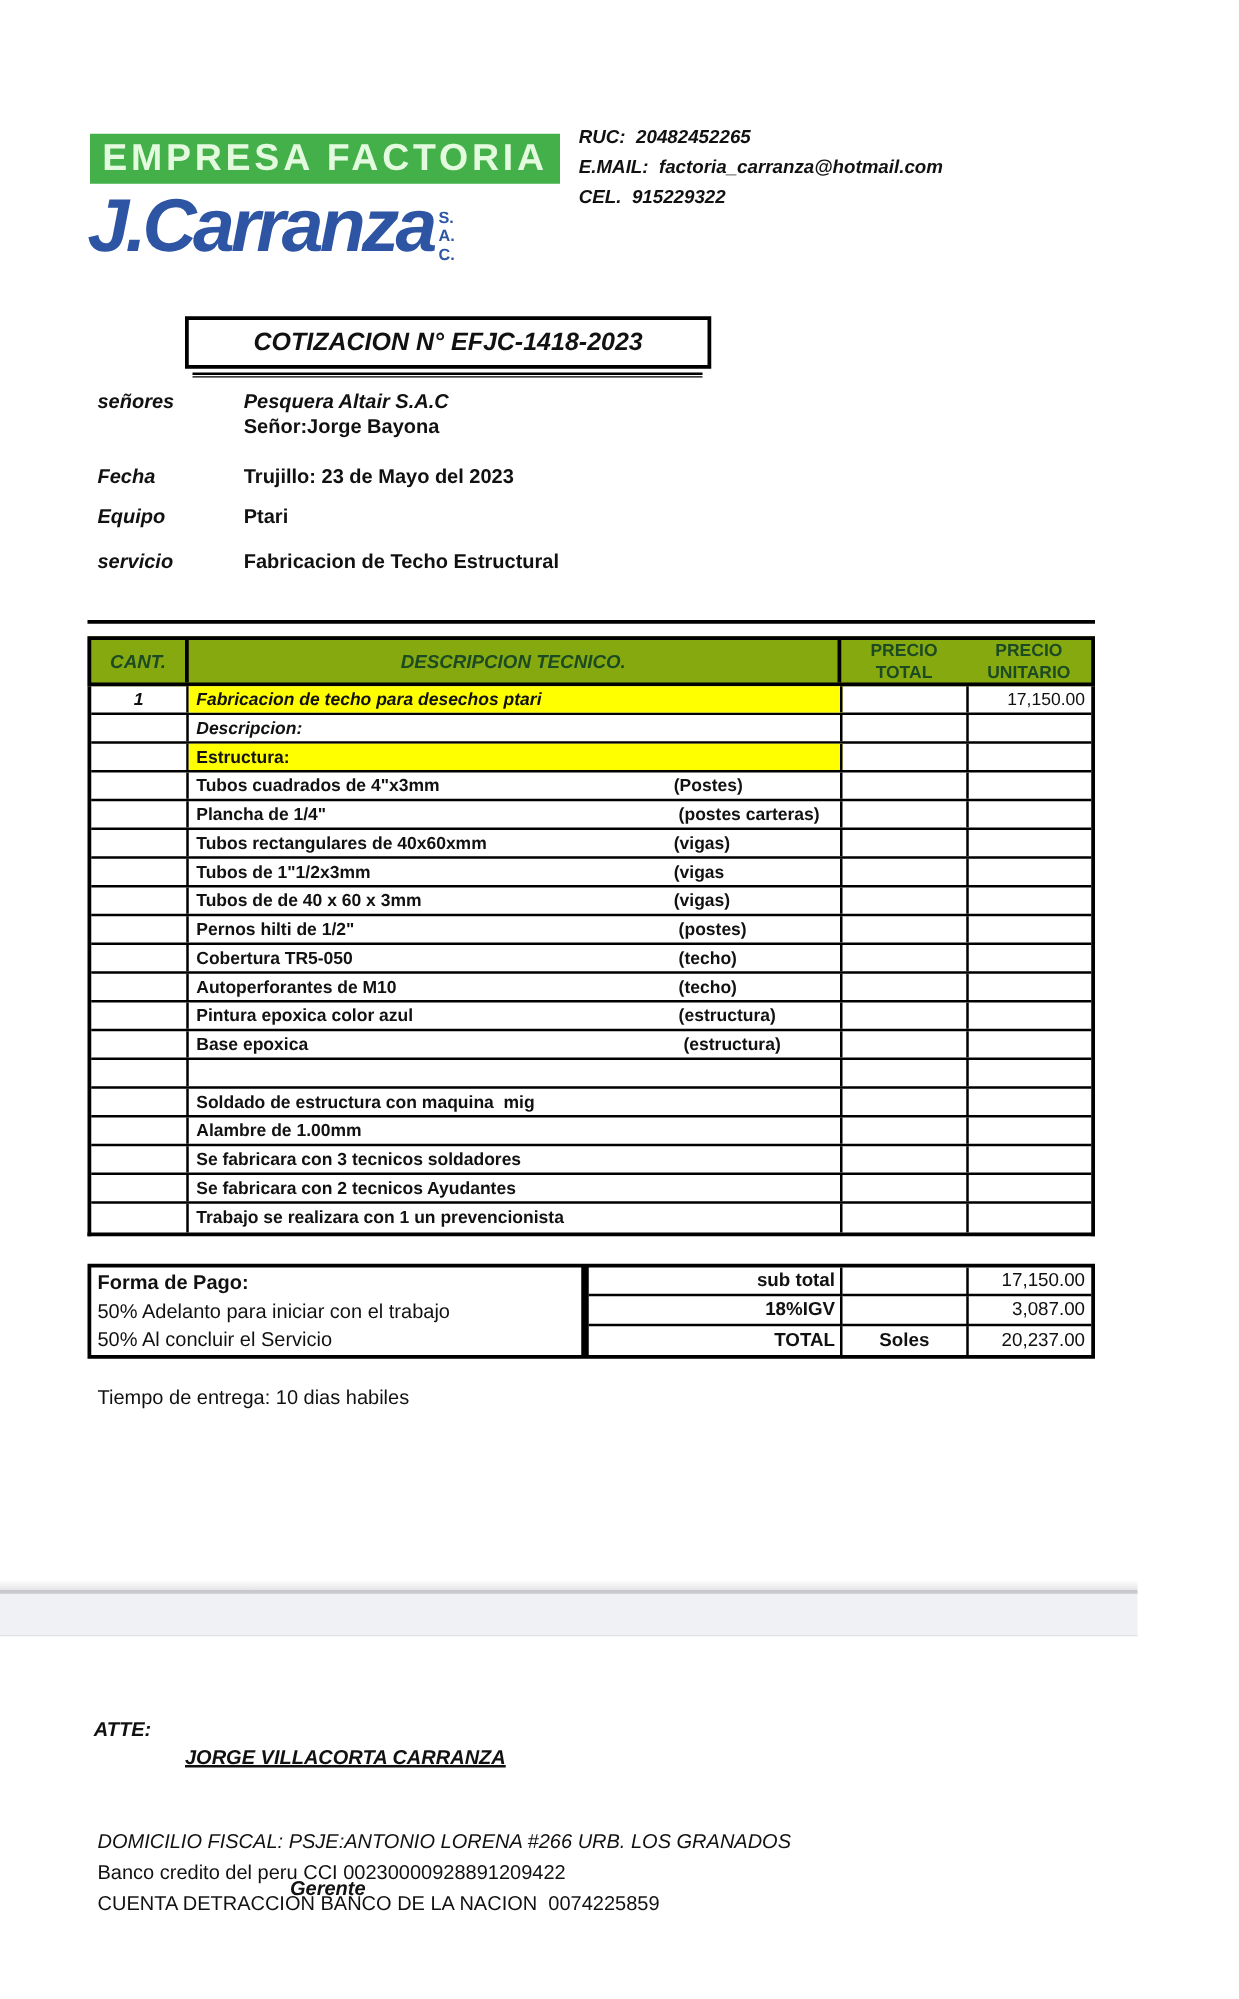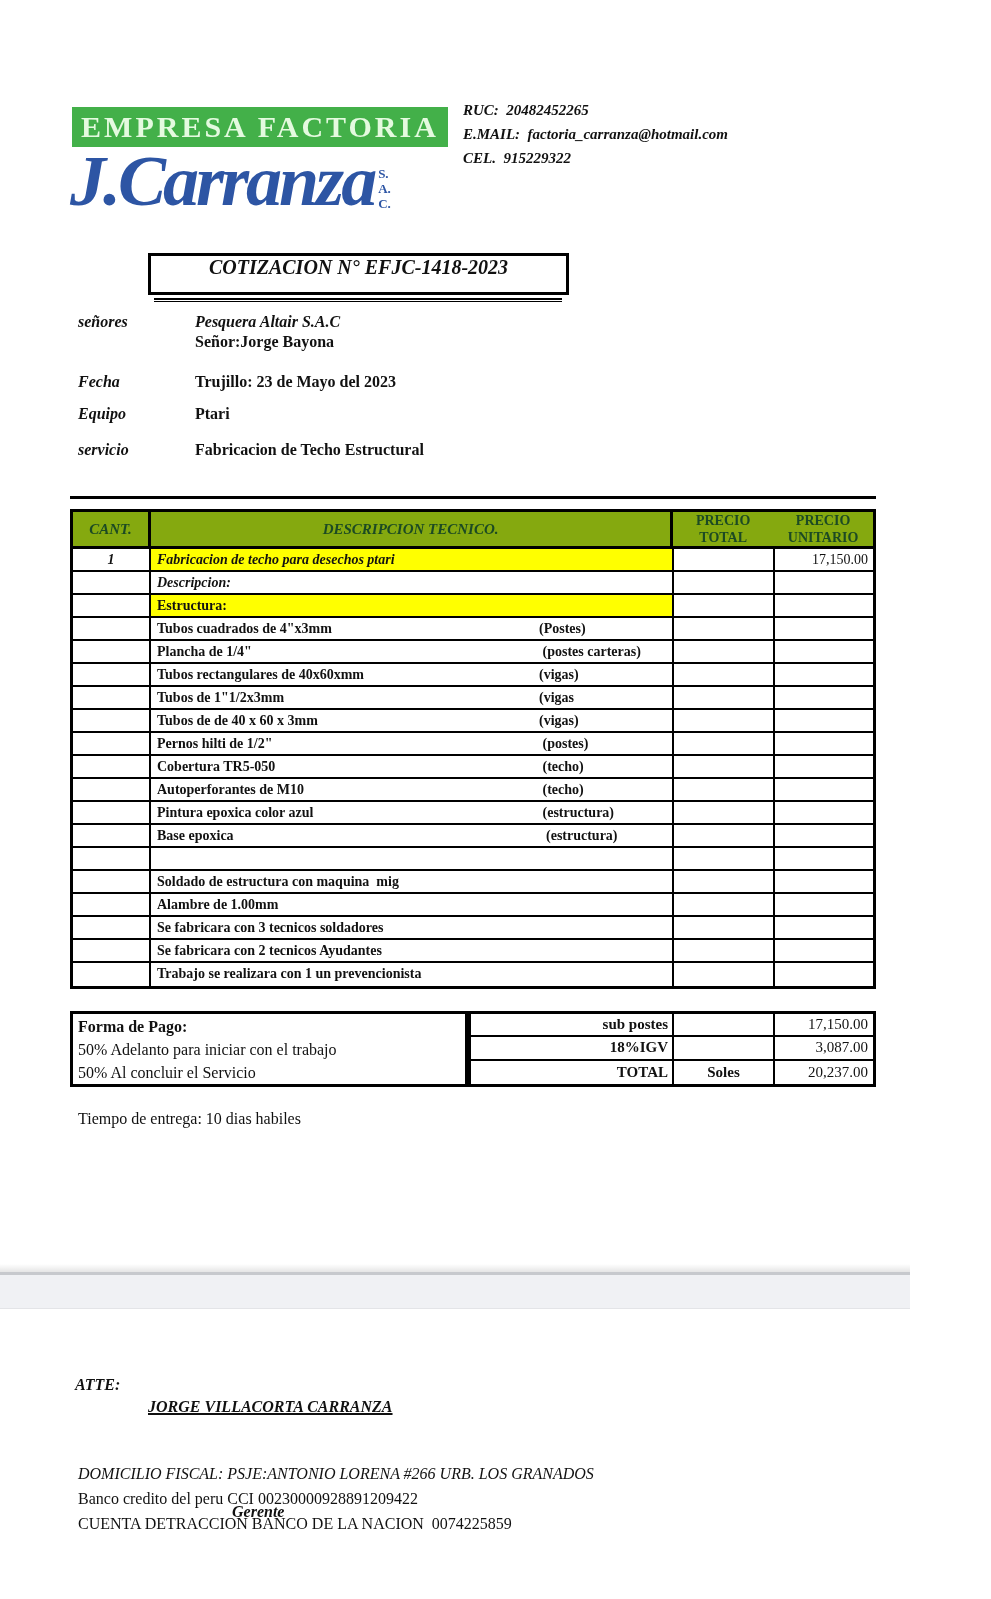--- a/index.html
+++ b/index.html
@@ -1,42 +1,42 @@
 <!DOCTYPE html>
 <html style="--header-bg: #85a90f; --header-text: #1c4a23; --highlight: #ffff00; --banner-green: #43b049; --logo-blue: #2d55a4;"><head>
 <meta charset="utf-8">
 <style>
   html,body{margin:0;padding:0;background:#ffffff;}
   .page{
     position:relative;width:910px;height:1599px;background:#ffffff;overflow:hidden;
-    font-family:Liberation Serif, serif;color:#111;
+    font-family:Liberation Sans, sans-serif;color:#111;
   }
   
   .logo-banner{
     position:absolute;left:72px;top:107px;width:376px;height:40px;
     background:var(--banner-green,#43b049);display:flex;align-items:center;justify-content:center;
   }
   .logo-banner span{
     color:#e4fadf;font-size:30px;font-weight:bold;letter-spacing:3px;white-space:nowrap;
   }
   .logo-main{position:absolute;left:70px;top:140px;display:flex;align-items:flex-start;}
   .logo-text{
-    color:var(--logo-blue,#2d55a4);font-size:72px;font-weight:800;font-style:italic;
+    color:var(--logo-blue,#2d55a4);font-size:60px;font-weight:800;font-style:italic;
     letter-spacing:-3px;line-height:82px;white-space:nowrap;
   }
   .logo-suffix{
     display:flex;flex-direction:column;margin-left:4px;margin-top:26px;
     color:var(--logo-blue,#2d55a4);font-size:13px;font-weight:bold;line-height:15px;
   }
   .contact{position:absolute;left:463px;top:98px;font-size:15px;font-weight:bold;font-style:italic;}
   .contact-line{line-height:24px;white-space:pre;}
   
   .title-box{
     position:absolute;left:148px;top:253px;width:421px;height:42px;border:3px solid #000;
-    display:flex;justify-content:center;box-sizing:border-box;
+    display:flex;align-items:center;justify-content:center;box-sizing:border-box;
   }
   .title-box span{font-size:20px;font-weight:bold;font-style:italic;}
   .title-underline{
     position:absolute;left:154px;top:298px;width:408px;height:4px;
     border-top:2px solid #000;border-bottom:1px solid #000;box-sizing:border-box;
   }
   
   .info-label{position:absolute;left:78px;font-size:16px;font-weight:bold;font-style:italic;}
   .info-value{position:absolute;left:195px;font-size:16px;font-weight:bold;white-space:pre;}
   .italic{font-style:italic;}
@@ -275,21 +275,21 @@
         <div class="tc tc-pu"></div>
       </div>
     </div>
 
   <div class="payment-box">
     <div>Forma de Pago:</div>
     <div>50% Adelanto para iniciar con el trabajo</div>
     <div>50% Al concluir el Servicio</div>
   </div>
   <div class="totals-grid" id="totals-rows">
-      <div class="gcell g-label g-border">sub postes</div>
+      <div class="gcell g-label g-border">sub total</div>
       <div class="gcell g-cur g-border"></div>
       <div class="gcell g-val g-border">17,150.00</div>
       <div class="gcell g-label g-border">18%IGV</div>
       <div class="gcell g-cur g-border"></div>
       <div class="gcell g-val g-border">3,087.00</div>
       <div class="gcell g-label">TOTAL</div>
       <div class="gcell g-cur">Soles</div>
       <div class="gcell g-val">20,237.00</div>
     </div>
 

